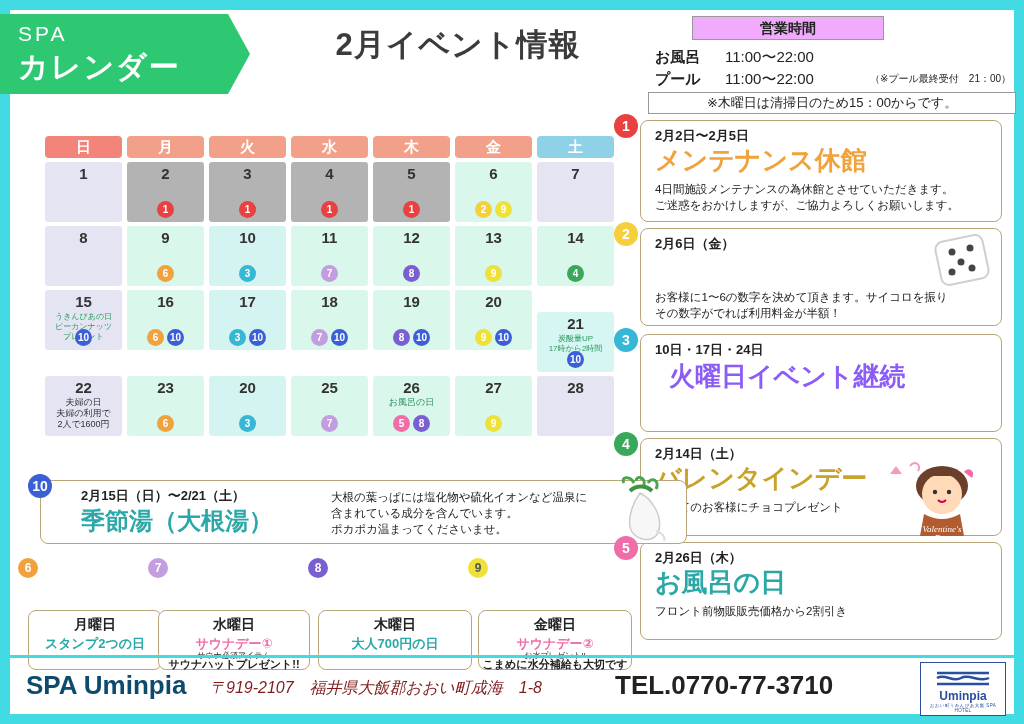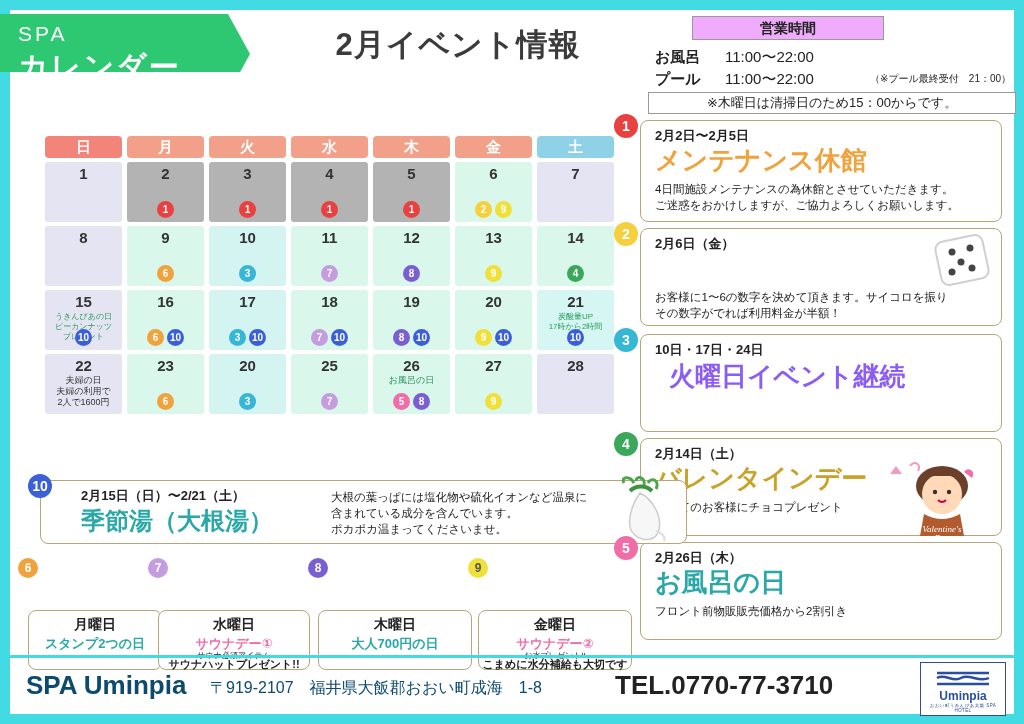--- a/index.html
+++ b/index.html
@@ -6,21 +6,21 @@
   body{width:1024px;height:724px;background:#ffffff;font-family:"Liberation Sans","DejaVu Sans",sans-serif;overflow:hidden;}
   #page{position:relative;width:1024px;height:724px;background:#ffffff;}
 
   
   .frame-top{position:absolute;left:0;top:0;width:1024px;height:10px;background:#42dbe3;}
   .frame-left{position:absolute;left:0;top:0;width:10px;height:724px;background:#42dbe3;}
   .frame-right{position:absolute;right:0;top:0;width:10px;height:724px;background:#42dbe3;}
   .frame-bottom{position:absolute;left:0;bottom:0;width:1024px;height:10px;background:#42dbe3;}
 
   
-  .spa-banner{position:absolute;left:0;top:14px;width:250px;height:58px;background:#2ec873;
+  .spa-banner{position:absolute;left:0;top:14px;width:250px;height:80px;background:#2ec873;
      clip-path:polygon(0 0,228px 0,250px 40px,228px 80px,0 80px);color:#fff;}
   .spa-banner .l1{position:absolute;left:18px;top:8px;font-size:21px;letter-spacing:3px;}
   .spa-banner .l2{position:absolute;left:18px;top:33px;font-size:30px;font-weight:bold;letter-spacing:2px;}
 
   .main-title{position:absolute;left:268px;top:24px;width:380px;text-align:center;
      font-size:31px;font-weight:bold;color:#3b3b3b;letter-spacing:1px;}
 
   .hours-box{position:absolute;left:692px;top:16px;width:190px;height:22px;border:1px solid #999;
      background:#f0abfc;text-align:center;font-size:14px;font-weight:bold;color:#222;line-height:22px;}
   .hours-l1{position:absolute;left:655px;top:48px;font-size:15px;color:#222;}
@@ -44,38 +44,38 @@
   .cell .sub2{position:absolute;left:0;top:21px;width:100%;text-align:center;font-size:9px;line-height:11px;color:#333;}
   .cell .label{position:absolute;left:0;top:20px;width:100%;text-align:center;font-size:9px;color:#2b8f5e;}
   .badges{position:absolute;left:0;bottom:4px;width:100%;display:flex;justify-content:center;gap:3px;}
   .badge{width:17px;height:17px;border-radius:50%;color:#fff;font-size:10px;font-weight:bold;
      text-align:center;line-height:17px;}
   .b1{background:#e8413f;} .b2{background:#f5cf3c;color:#fff;} .b3{background:#36b7d6;}
   .b4{background:#39a85b;} .b5{background:#f06da8;} .b6{background:#f0a23c;}
   .b7{background:#c49ce0;} .b8{background:#7a5fd3;} .b9{background:#f0e03a;}
   .b10{background:#3b5fd6;}
   .c-gray{background:#b3b3b3;} .c-lav{background:#e4e4f3;} .c-mint{background:#d9f7ea;}
-  .c-aqua{background:#d4f4f2;} .c-cyan{background:#d6f6f3;}
+  .c-aqua{background:#d4f4f2;} .c-cyan{background:#d6f6f3;margin-top:22px;}
 
   
   .ev{position:absolute;border:1px solid #b9a678;border-radius:8px;background:#fff;}
   .ev-num{position:absolute;width:24px;height:24px;border-radius:50%;color:#fff;font-size:14px;
      font-weight:bold;text-align:center;line-height:24px;z-index:3;}
   .ev-date{font-size:13px;font-weight:bold;color:#222;}
   .ev-title{font-size:26px;font-weight:bold;}
   .ev-body{font-size:11.5px;color:#222;line-height:16px;}
   .bb{position:absolute;border:1px solid #b9a678;border-radius:8px;background:#fff;margin-top:44px;}
   .bb-t{font-size:14px;font-weight:bold;color:#222;text-align:center;}
   .bb-s{font-size:13px;text-align:center;}
   .bb-x{font-size:8px;text-align:center;color:#222;}
 
   
   .footer-line{position:absolute;left:10px;top:655px;width:1004px;height:3px;background:#42dbe3;}
   .f-name{position:absolute;left:26px;top:670px;font-size:26px;font-weight:bold;color:#0c4a6e;}
-  .f-addr{position:absolute;left:210px;top:678px;font-size:16px;color:#0c4a6e;}
+  .f-addr{position:absolute;left:210px;top:678px;font-size:16px;color:#7f1d1d;font-style:italic;}
   .f-tel{position:absolute;left:615px;top:670px;font-size:26px;font-weight:bold;color:#222;}
   .f-logo{position:absolute;left:920px;top:662px;width:84px;height:52px;border:1px solid #2b4f9e;background:#fff;}
   .f-logo .wave{position:absolute;left:14px;top:6px;width:56px;height:18px;}
   .f-logo .nm{position:absolute;left:0;top:26px;width:100%;text-align:center;font-size:12px;color:#2b4f9e;font-weight:bold;}
   .f-logo .sub{position:absolute;left:0;top:40px;width:100%;text-align:center;font-size:4.5px;color:#2b4f9e;letter-spacing:.4px;}
 </style>
 </head>
 <body>
 
 <div id="page">

